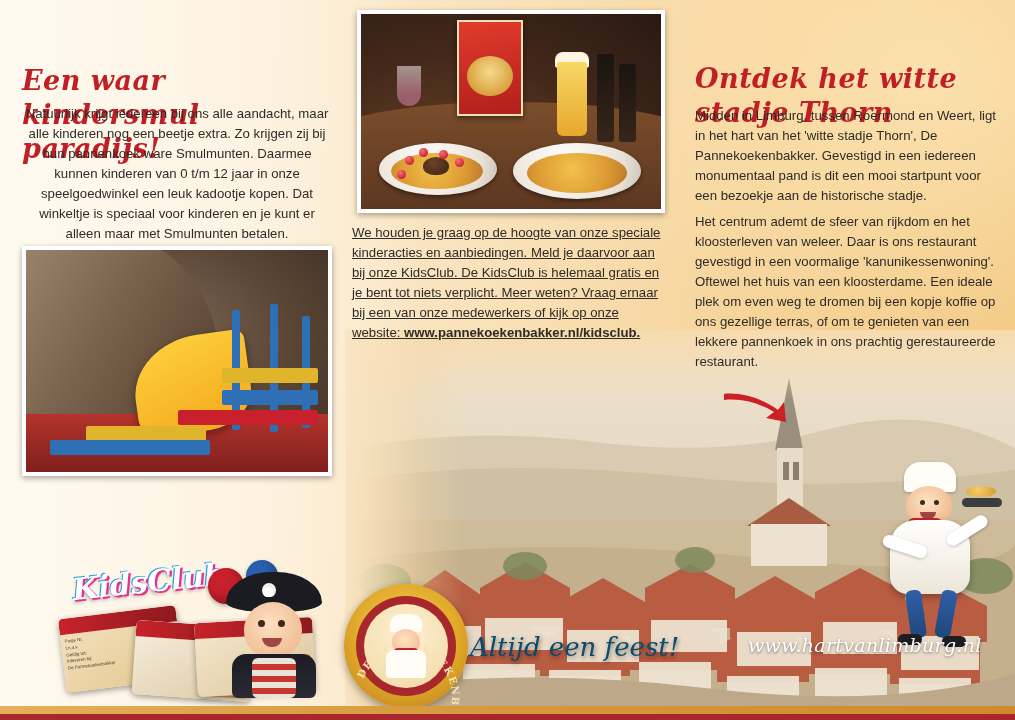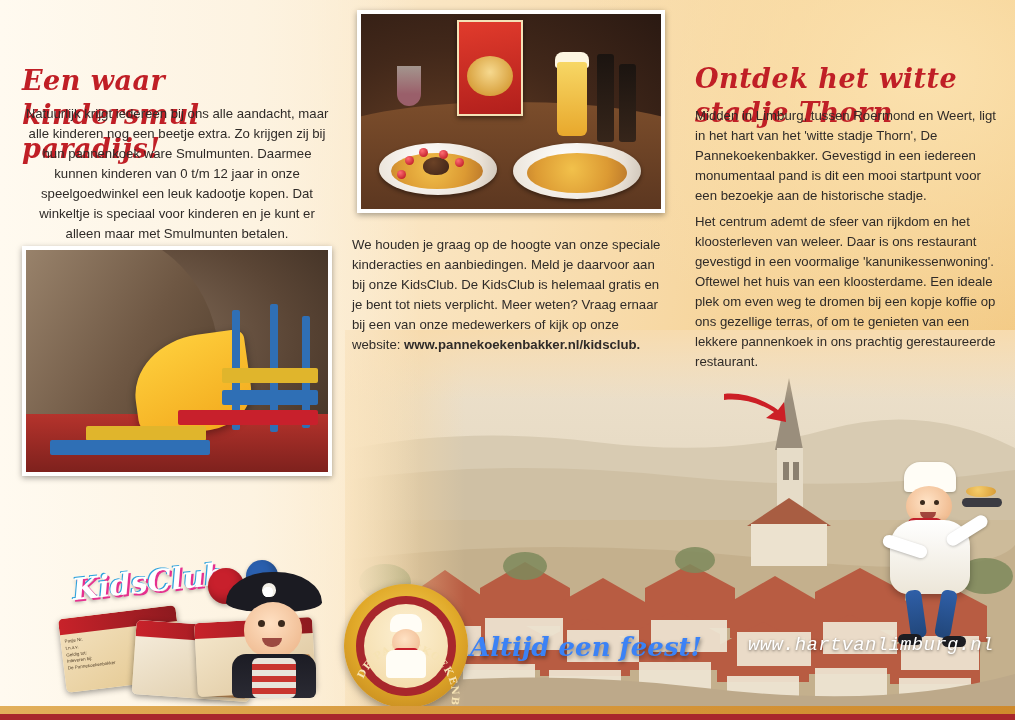--- a/index.html
+++ b/index.html
@@ -90,21 +90,21 @@
   
   .body-text {
     position: absolute;
     color: #2f2b28;
     font-size: 13.2px;
     line-height: 1.52;
     font-family: "Liberation Sans", sans-serif;
   }
   #p-left-1 { left: 22px; top: 104px; width: 310px; text-align: center; }
   #p-left-2 { left: 22px; top: 487px; width: 310px; }
-  #p-mid-1  { left: 352px; top: 235px; width: 312px; }
+  #p-mid-1  { left: 352px; top: 223px; width: 312px; text-decoration: underline; }
   #p-right-1 { left: 695px; top: 106px; width: 305px; }
   #p-right-2 { left: 695px; top: 212px; width: 305px; }
   .url-bold { font-weight: bold; }
 
   
   .photo {
     position: absolute;
     border: 4px solid #ffffff;
     box-shadow: 0 2px 6px rgba(0,0,0,0.35);
     overflow: hidden;
@@ -407,29 +407,29 @@
   
   .url-line {
     position: absolute;
     color: #ffffff;
     font-family: "DejaVu Serif", serif;
     font-style: italic;
     font-size: 19px;
     text-shadow: 0 1px 3px rgba(0,0,0,0.5);
     letter-spacing: 0.3px;
   }
-  #url-1 { left: 748px; top: 634px; font-family: Liberation Mono, monospace; }
+  #url-1 { left: 748px; top: 634px; }
   #url-2 { left: 748px; top: 658px; }
 
   
   #slogan {
     position: absolute; left: 470px; top: 632px;
-    color: #3b82f6;
+    color: #0c4a6e;
     font-family: "DejaVu Serif", serif;
-    font-weight: bold; font-style: italic;
+    font-weight: normal; font-style: italic;
     font-size: 26px;
     text-shadow: 1px 2px 4px rgba(0,0,0,0.45);
   }
 </style>
 </head>
 <body>
 
 <div id="page">
 
   <div class="bg-base"></div>

